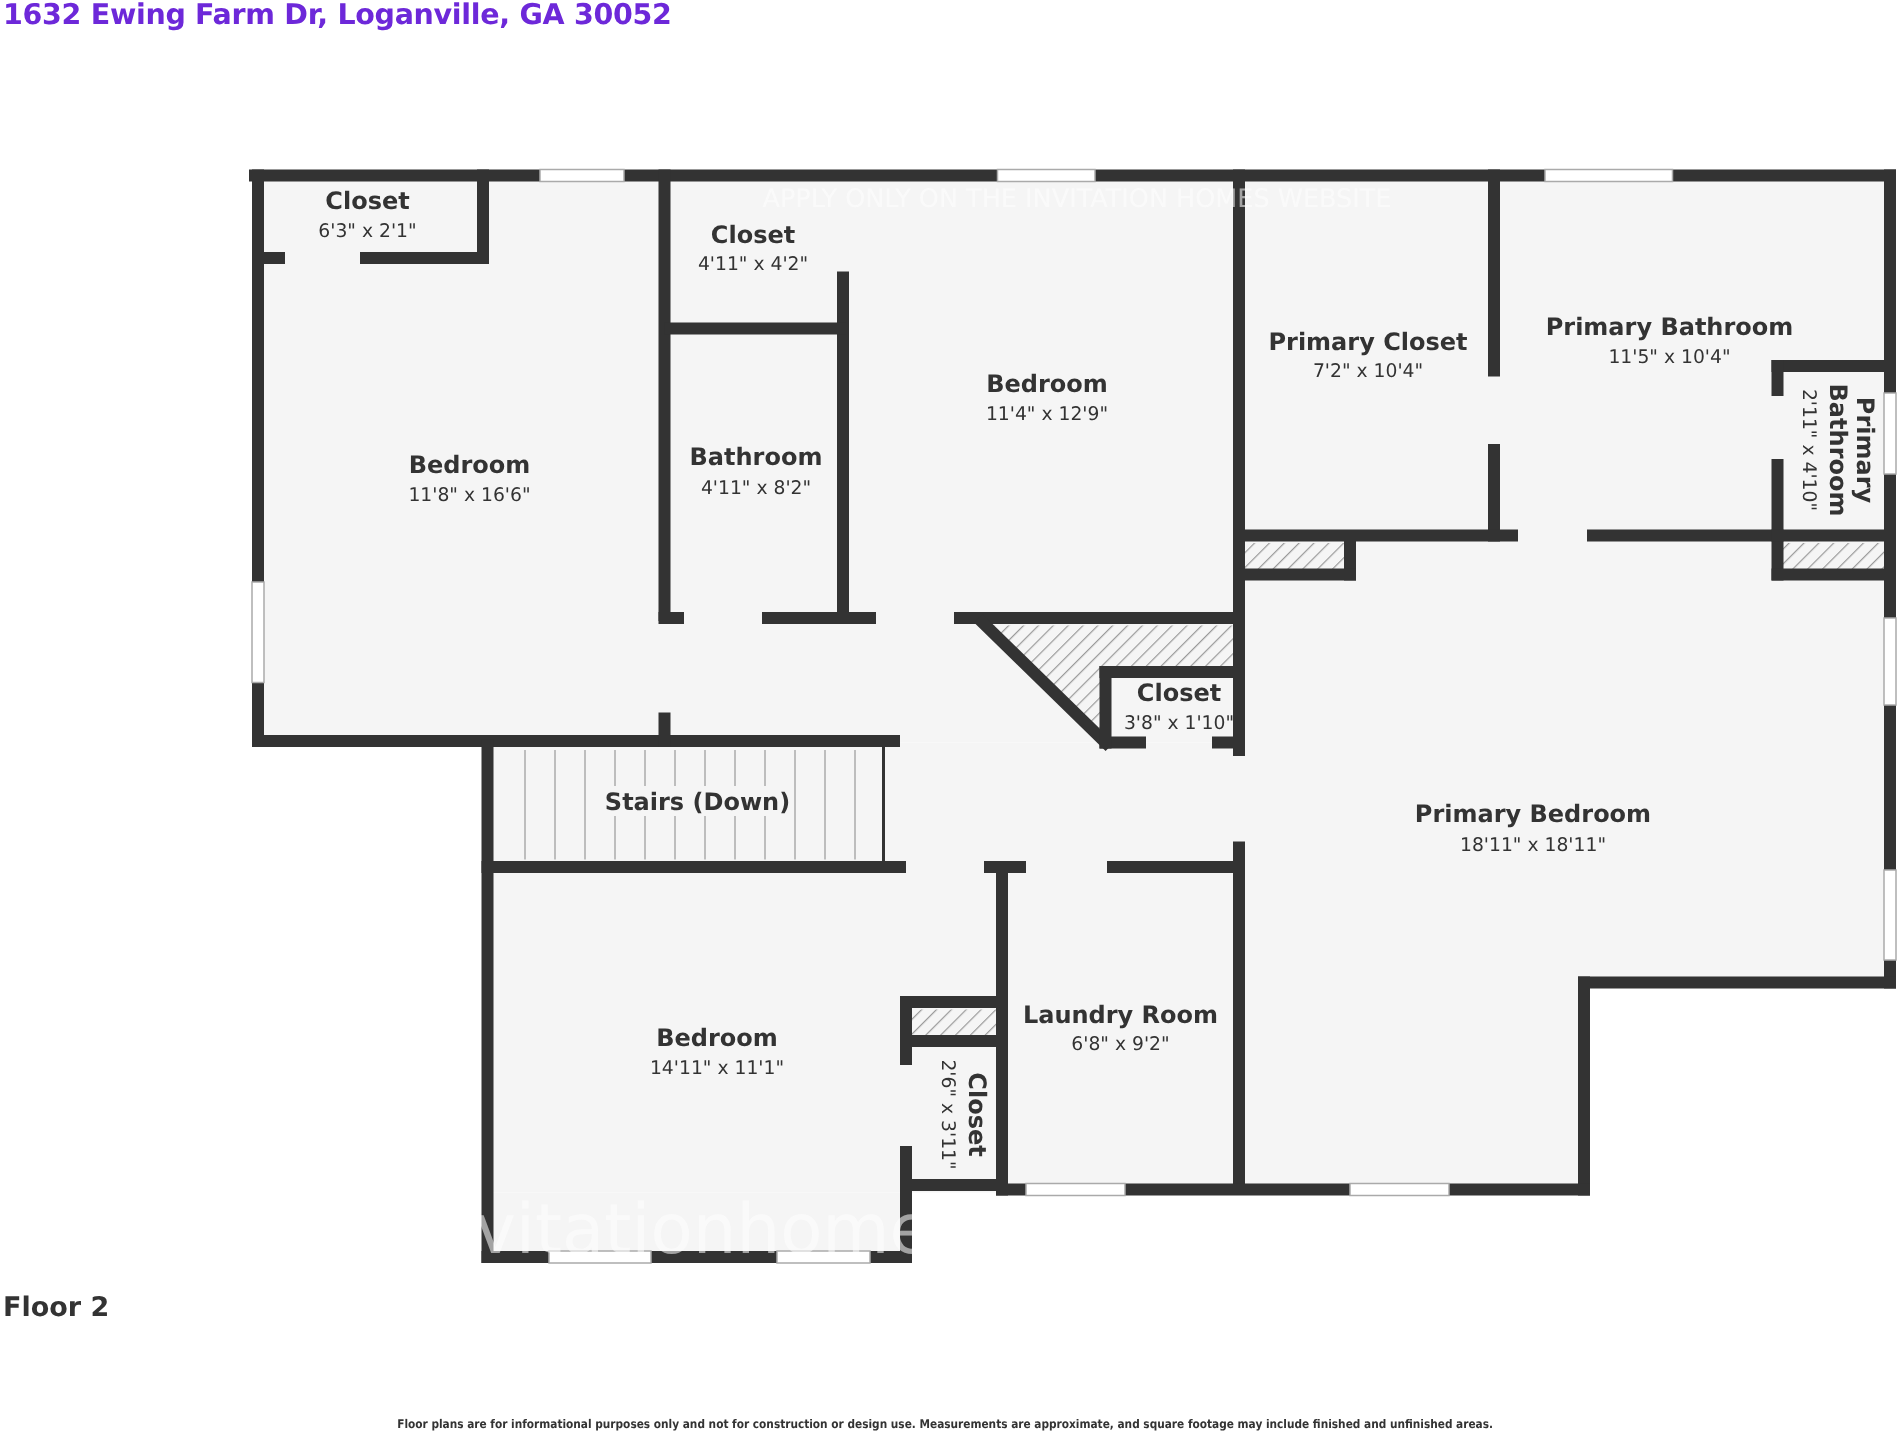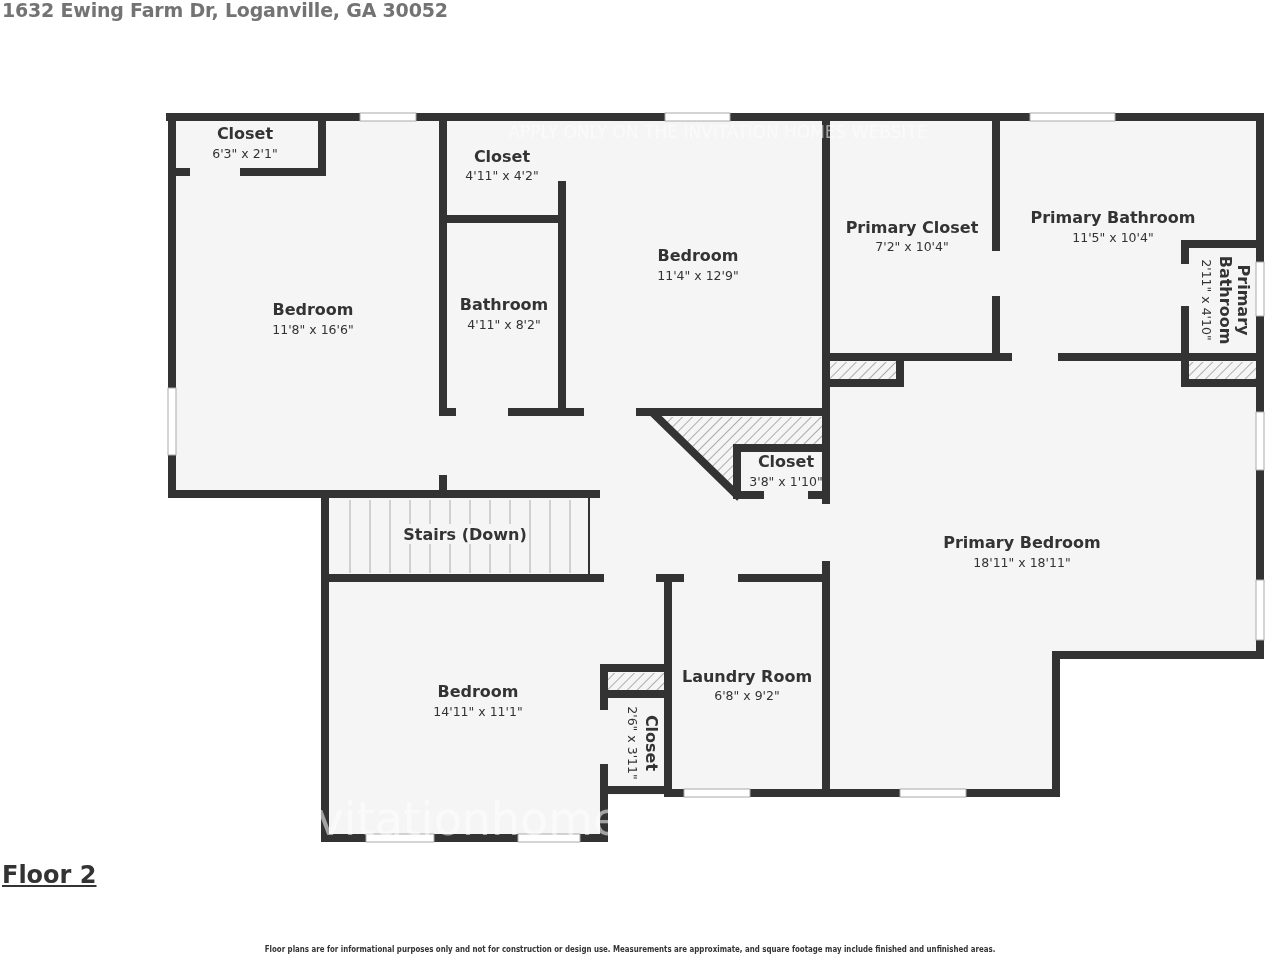--- a/index.html
+++ b/index.html
@@ -1,25 +1,25 @@
 <!DOCTYPE html>
 <html><head>
 <meta charset="utf-8">
 <style>
   html, body { margin: 0; padding: 0; }
   body {
     width: 1266px; height: 960px; background: #ffffff; position: relative; overflow: hidden;
     font-family: "DejaVu Sans", sans-serif; color: #333333;
   }
   .address {
-    position: absolute; left: 2px; top: -1px; font-size: 19px; font-weight: bold; color: #737373;
+    position: absolute; left: 2px; top: -1px; font-size: 19px; font-weight: bold; color: #6d28d9;
     letter-spacing: -0.2px; white-space: nowrap;
   }
   .floor-label {
-    position: absolute; left: 2px; top: 861px; font-size: 24px; font-weight: bold; color: #333; text-decoration: underline;
+    position: absolute; left: 2px; top: 861px; font-size: 18px; font-weight: bold; color: #333;
   }
   .disclaimer {
     position: absolute; left: 0; width: 1432px; top: 945px; text-align: center; font-size: 8px;
     font-weight: bold; color: #333; transform: scaleX(0.88); transform-origin: 0 0; white-space: nowrap;
   }
   svg.plan { position: absolute; left: 0; top: 0; }
   .room-name { font-family: "DejaVu Sans", sans-serif; font-size: 16px; font-weight: bold; fill: #333; }
   .room-dim { font-family: "DejaVu Sans", sans-serif; font-size: 12.5px; fill: #333; }
   .watermark { font-family: "DejaVu Sans", sans-serif; fill: #ffffff; opacity: 0.55; }
 </style>

